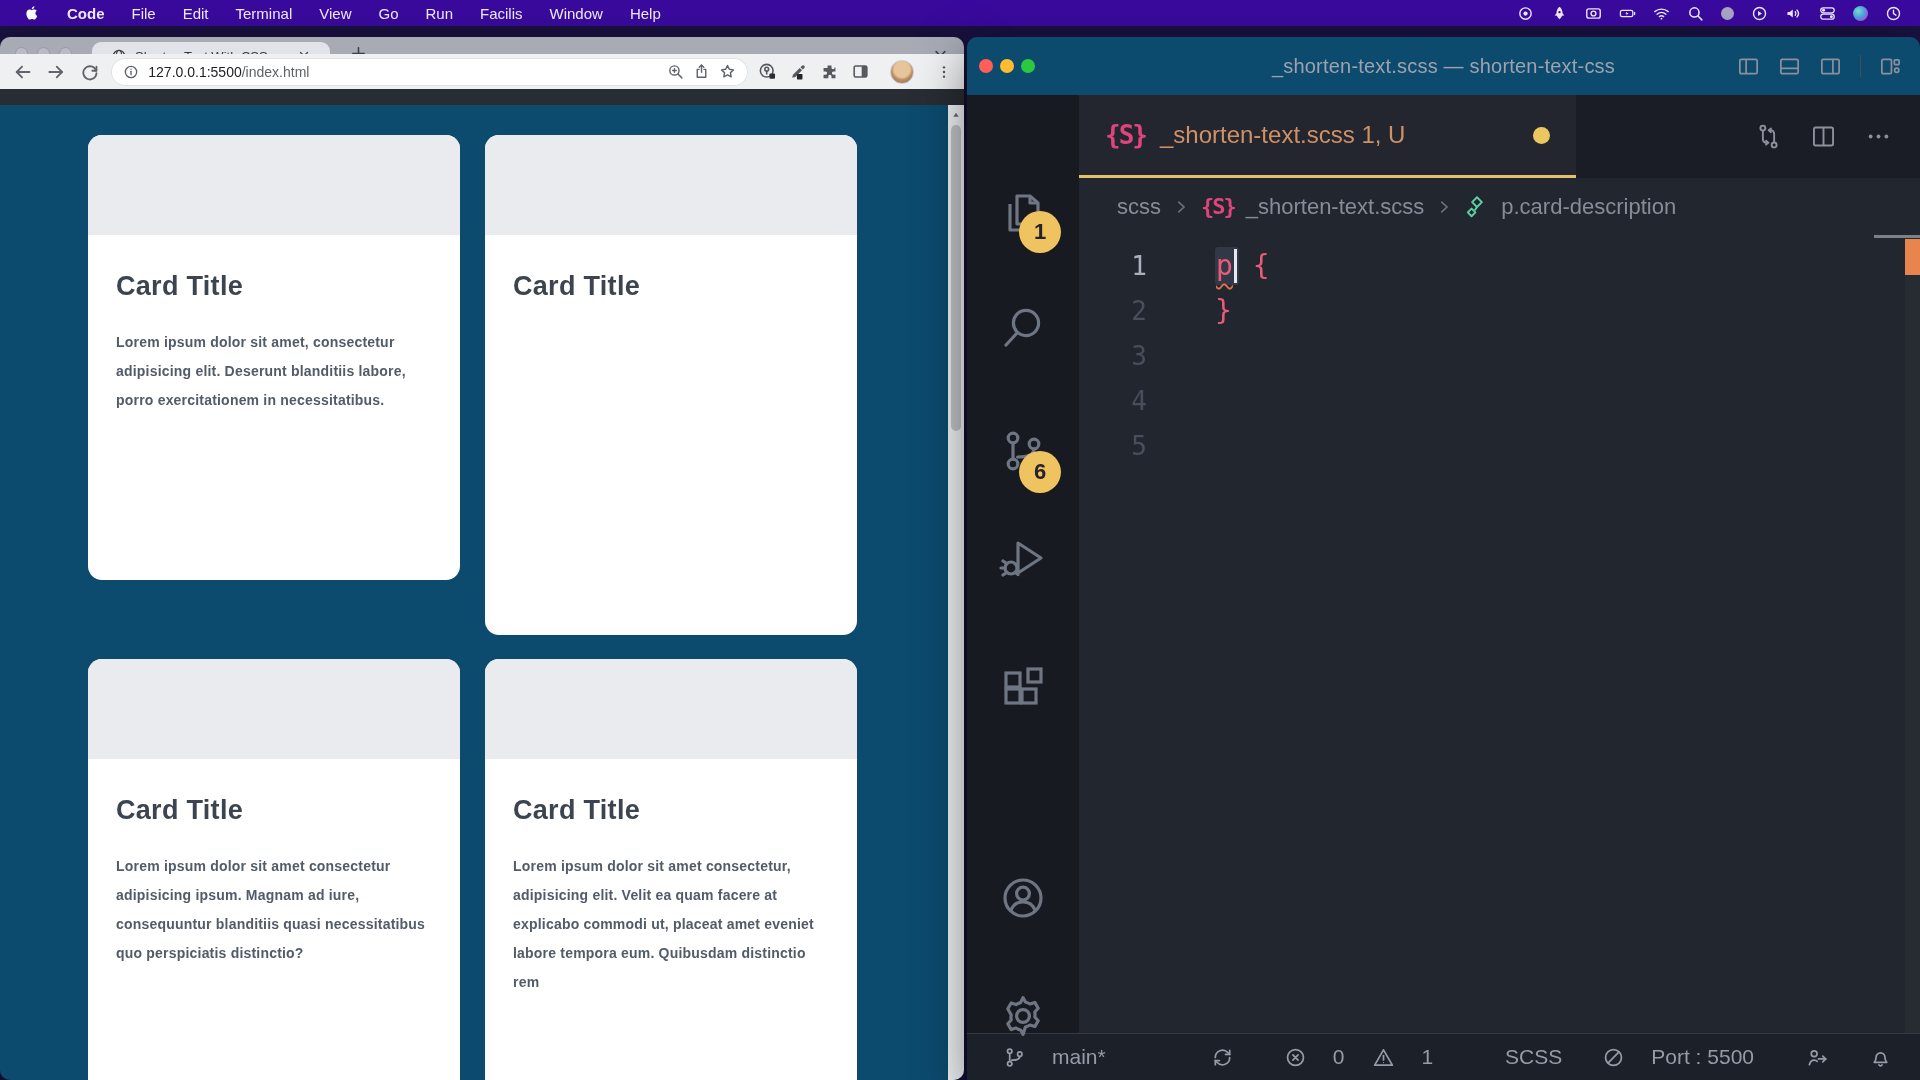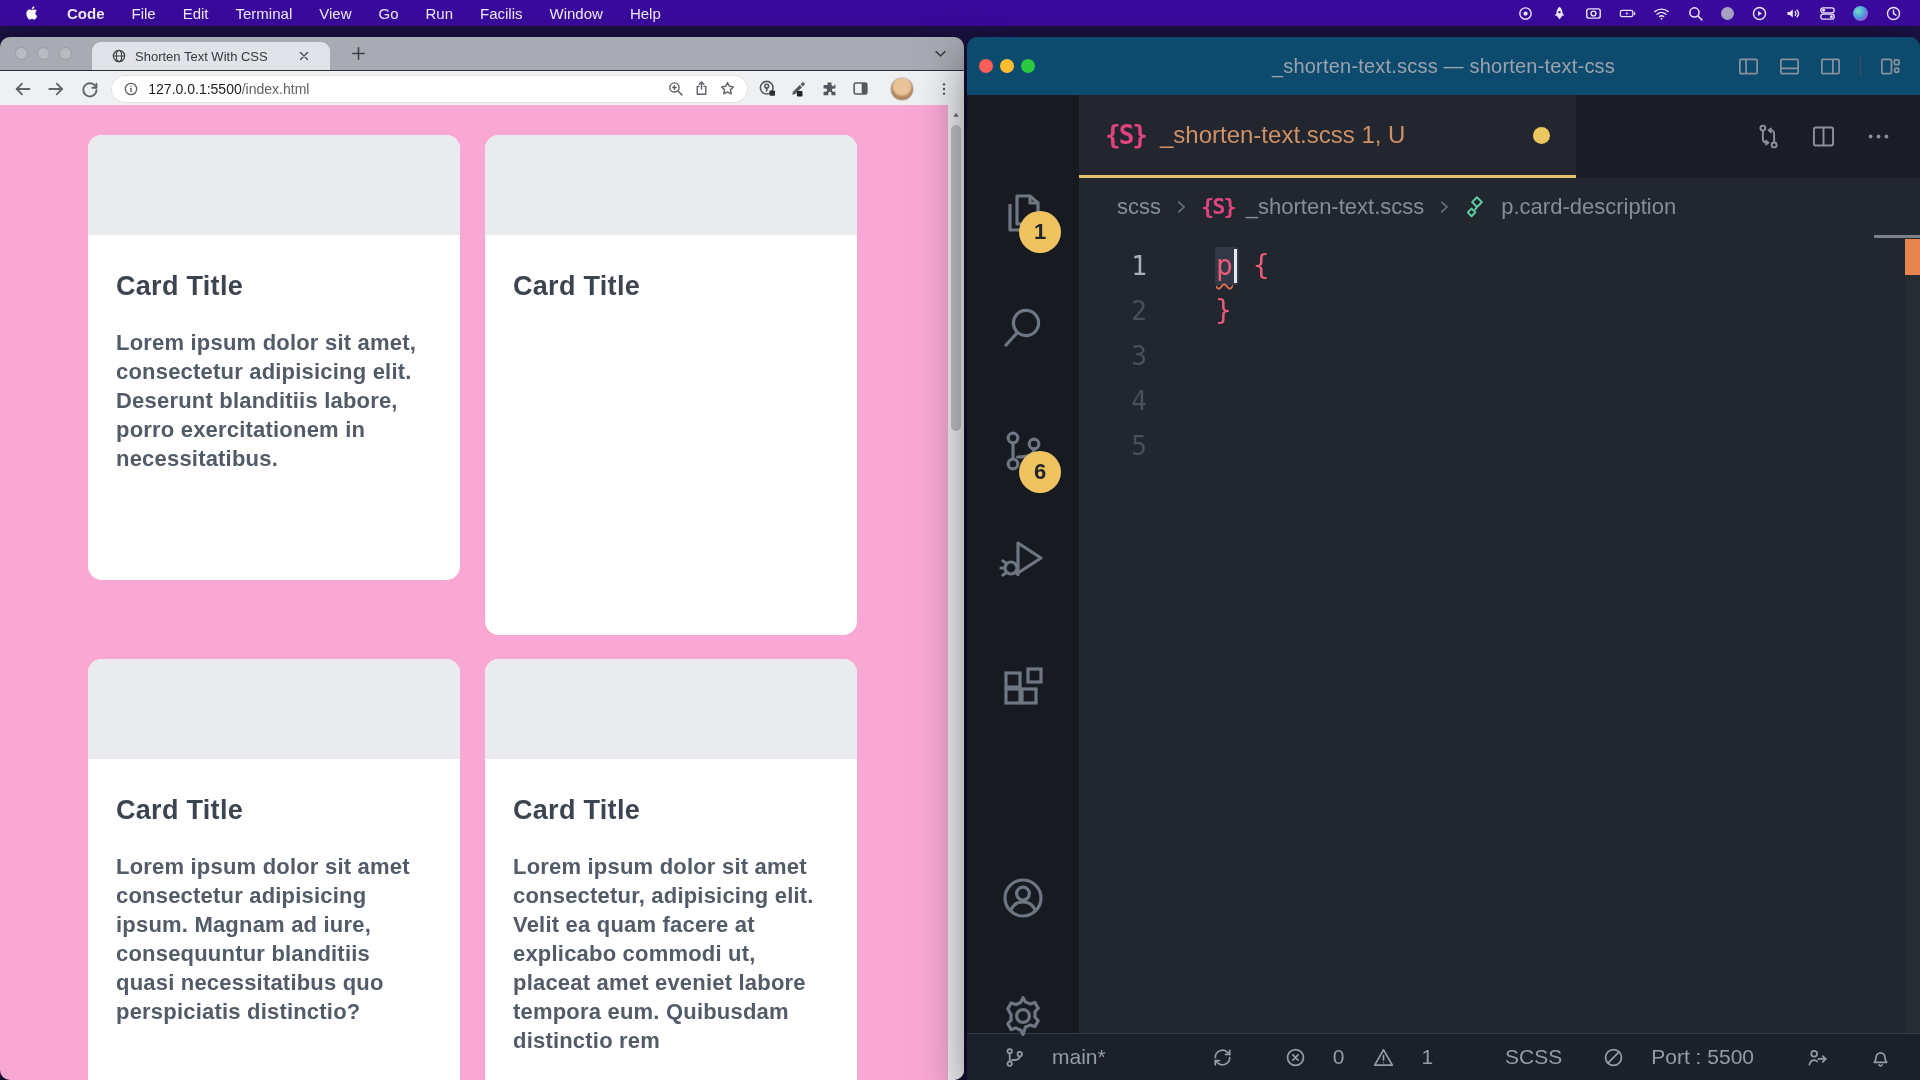--- a/index.html
+++ b/index.html
@@ -28,41 +28,41 @@
   .tabstrip { position:absolute; left:0; top:0; width:100%; height:33px; background:#a8aab4; }
   .lights { position:absolute; left:15px; top:10px; display:flex; gap:9px; }
   .light { width:13px; height:13px; border-radius:50%; background:#b9bac2; border:1px solid #9a9ba5; }
   .btab { position:absolute; left:92px; bottom:0; width:238px; height:28px; background:#e2e3e8;
     border-radius:9px 9px 0 0; display:flex; align-items:center; padding:0 19px; gap:8px; }
   .btab-title { font-size:13px; color:#35383d; white-space:nowrap; overflow:hidden; flex:1; }
   .tab-close { width:14px; height:14px; color:#4a4d53; }
   .newtab { position:absolute; left:350px; top:8px; width:17px; height:17px; color:#3c3f45; }
   .tab-overflow { position:absolute; right:16px; top:9px; width:15px; height:15px; color:#3c3f45; }
 
-  .btoolbar { position:absolute; left:0; top:34px; width:100%; height:35px; background:#eef0f2; display:flex; align-items:center; }
+  .btoolbar { position:absolute; left:0; top:17px; width:100%; height:35px; background:#eef0f2; display:flex; align-items:center; }
   .navbtn { width:20px; height:20px; color:#60646b; margin-left:13px; }
   .navbtn.rl { margin-left:14px; }
   .omnibox { margin-left:12px; width:644px; height:28px; background:#ffffff; border-radius:14px;
     display:flex; align-items:center; padding:0 12px; gap:9px; box-shadow:0 0 0 1px #e0e2e6 inset; }
   .omni-info { width:16px; height:16px; color:#5f6368; }
   .omni-url { font-size:14px; color:#202124; white-space:nowrap; flex:1; }
   .omni-url .path { color:#5f6368; }
   .omni-ic { width:17px; height:17px; color:#5f6368; }
   .ext-row { display:flex; align-items:center; gap:12px; margin-left:10px; }
   .ext-ic { width:19px; height:19px; color:#55585e; position:relative; }
   .avatar { width:24px; height:24px; border-radius:50%; margin-left:8px;
     background:radial-gradient(circle at 50% 38%, #e8c49a 0 45%, #b98d63 60%, #8d6a4a 100%); border:1px solid #c9cbd0; }
   .dots-v { width:16px; height:16px; color:#55585e; margin:0 12px 0 10px; }
 
-  .bcontent { position:absolute; left:0; top:68px; width:100%; height:975px; background:#f9a8d4; }
+  .bcontent { position:absolute; left:0; top:68px; width:100%; height:975px; background:#0c4a6e; }
   .card { position:absolute; width:372px; background:#ffffff; border-radius:14px; overflow:hidden; }
   .card-img { height:100px; background:#e9ebee; }
   .card-body { padding:36px 28px 28px 28px; }
   .card-title { font-size:27px; font-weight:bold; color:#3c444f; letter-spacing:.3px; }
-  .card-text { margin-top:26px; font-size:22px; font-weight:bold; line-height:29px; color:#525b68; letter-spacing:.2px; }
+  .card-text { margin-top:26px; font-size:14px; font-weight:bold; line-height:29px; color:#525b68; letter-spacing:.2px; }
   .c1 { left:88px; top:30px;  height:445px; }
   .c2 { left:485px; top:30px; height:500px; }
   .c3 { left:88px; top:554px;  height:440px; }
   .c4 { left:485px; top:554px; height:500px; }
 
   .bscroll { position:absolute; right:0; top:68px; width:16px; height:975px; background:#f1f2f4; }
   .bscroll-up { position:absolute; top:6px; left:4px; width:8px; height:8px; color:#6a6d73; }
   .bthumb { position:absolute; left:3px; top:20px; width:10px; height:306px; background:#c2c4c9; border-radius:5px; }
 
   

